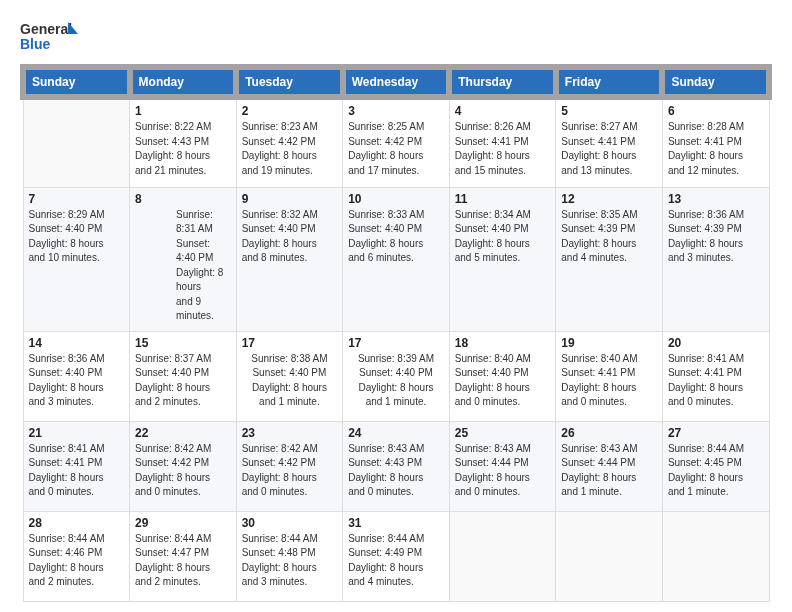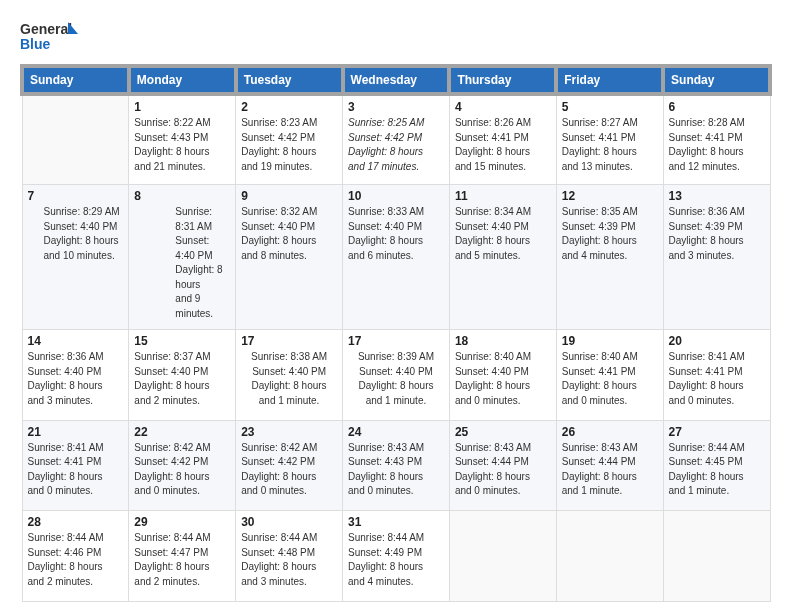--- a/index.html
+++ b/index.html
@@ -46,21 +46,21 @@
       border-collapse: collapse;
       flex: 1;
     }
     .calendar-table thead tr th {
       background-color: #2a6fbb;
       color: #fff;
       font-size: 12px;
       font-weight: bold;
       padding: 5px 6px;
       text-align: left;
-      border: 4px solid #a3a3a3;
+      border: 6px solid #a3a3a3;
     }
     .calendar-table tbody tr td {
       border: 1px solid #ddd;
       vertical-align: top;
       padding: 4px 5px;
       font-size: 9.5px;
       color: #333;
       width: calc(100% / 7);
       height: 88px;
       background: #fff;
@@ -126,21 +126,21 @@
           </td>
           <td>
             <span class="day-number">2</span>
             <div class="day-info" style="white-space: pre-line;">Sunrise: 8:23 AM
 Sunset: 4:42 PM
 Daylight: 8 hours
 and 19 minutes.</div>
           </td>
           <td>
             <span class="day-number">3</span>
-            <div class="day-info" style="white-space: pre-line; font-style: italic;">Sunrise: 8:25 AM
+            <div class="day-info" style="white-space: pre-line;">Sunrise: 8:25 AM
 Sunset: 4:42 PM
 Daylight: 8 hours
 and 17 minutes.</div>
           </td>
           <td>
             <span class="day-number">4</span>
             <div class="day-info" style="white-space: pre-line;">Sunrise: 8:26 AM
 Sunset: 4:41 PM
 Daylight: 8 hours
 and 15 minutes.</div>
@@ -156,21 +156,21 @@
             <span class="day-number">6</span>
             <div class="day-info" style="white-space: pre-line;">Sunrise: 8:28 AM
 Sunset: 4:41 PM
 Daylight: 8 hours
 and 12 minutes.</div>
           </td>
         </tr>
         <tr>
           <td>
             <span class="day-number">7</span>
-            <div class="day-info" style="white-space: pre-line; margin-left: 16px;">Sunrise: 8:29 AM
+            <div class="day-info" style="white-space: pre-line;">Sunrise: 8:29 AM
 Sunset: 4:40 PM
 Daylight: 8 hours
 and 10 minutes.</div>
           </td>
           <td>
             <span class="day-number">8</span>
             <div class="day-info" style="white-space: pre-line; margin-left: 41px;">Sunrise: 8:31 AM
 Sunset: 4:40 PM
 Daylight: 8 hours
 and 9 minutes.</div>

